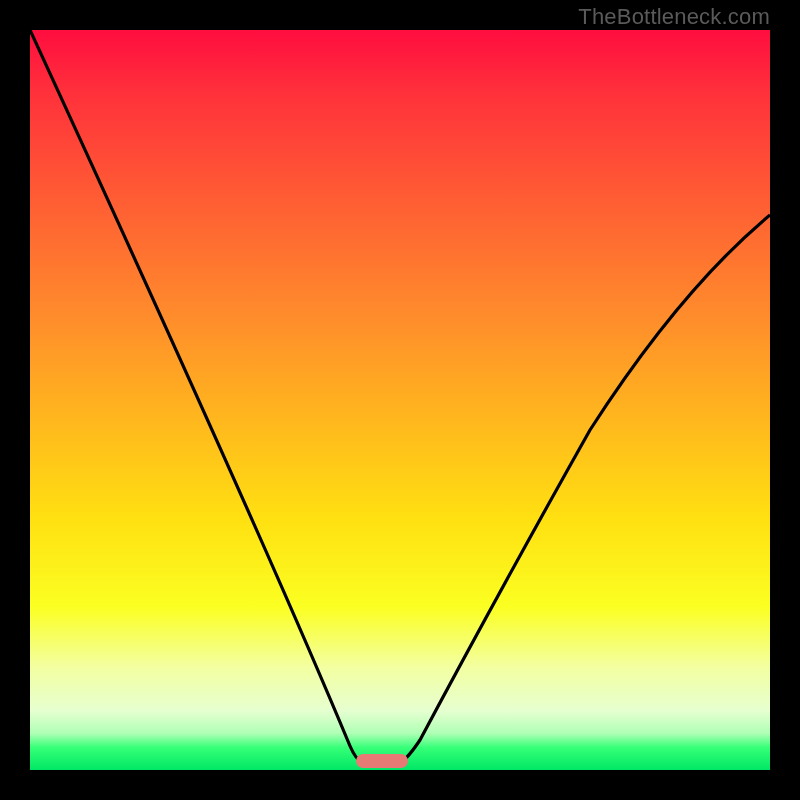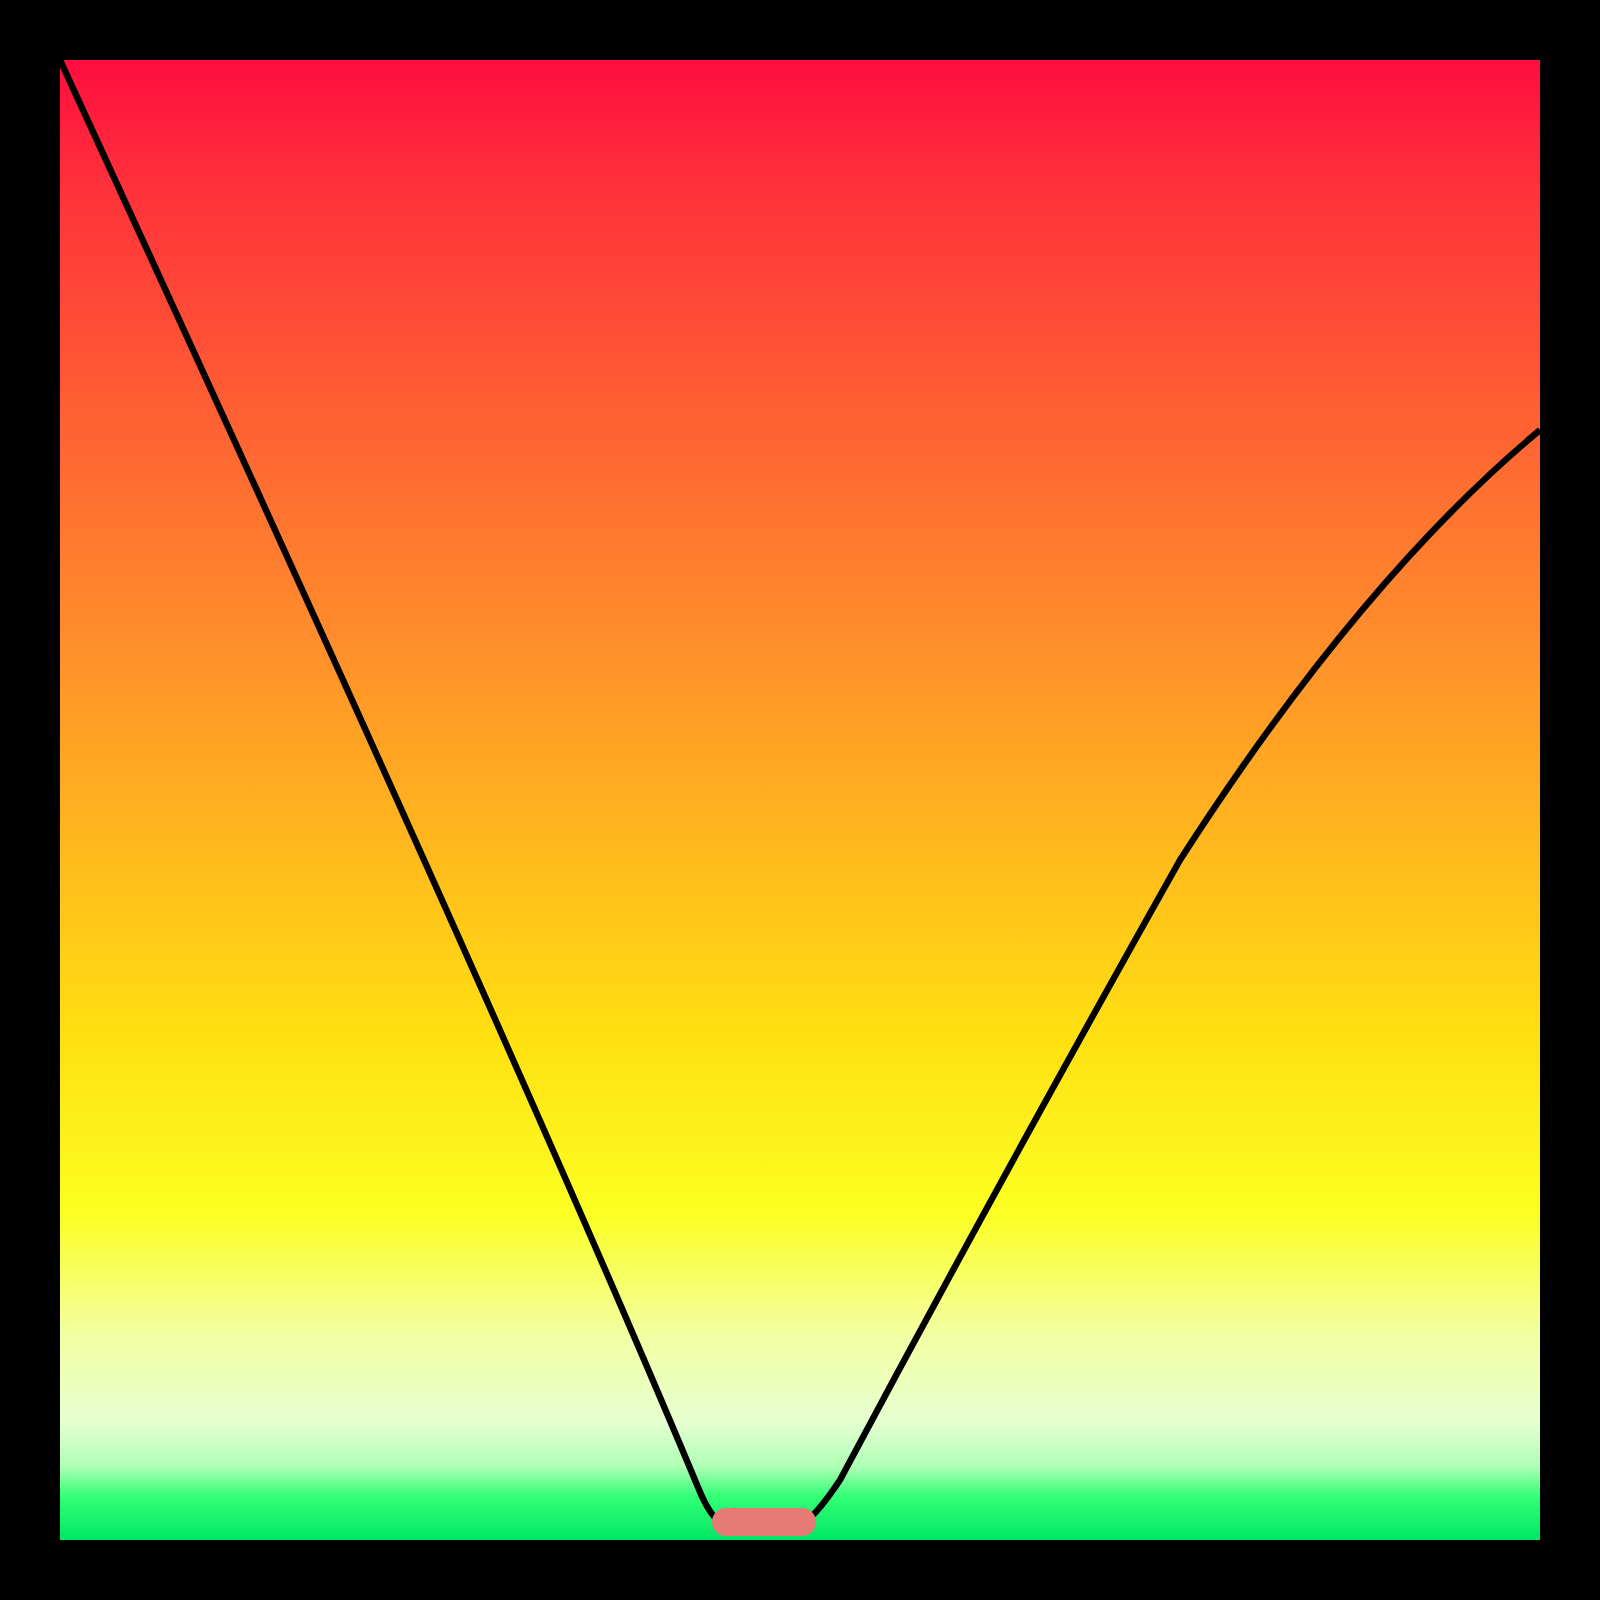--- a/index.html
+++ b/index.html
@@ -75,14 +75,15 @@
                Q 326 730 332 732" fill="none" stroke="#000" stroke-width="3.2"></path>
       <path d="M 371 732
                Q 378 728 390 710
                Q 470 560 560 400
                Q 650 260 740 185" fill="none" stroke="#000" stroke-width="3.2"></path>
     </svg>
 
     <div class="marker" style="left:352px; bottom:2px;"></div>
   </div>
 
+  <div class="watermark">TheBottleneck.com</div>
 
 </div>
 
 </body></html>

